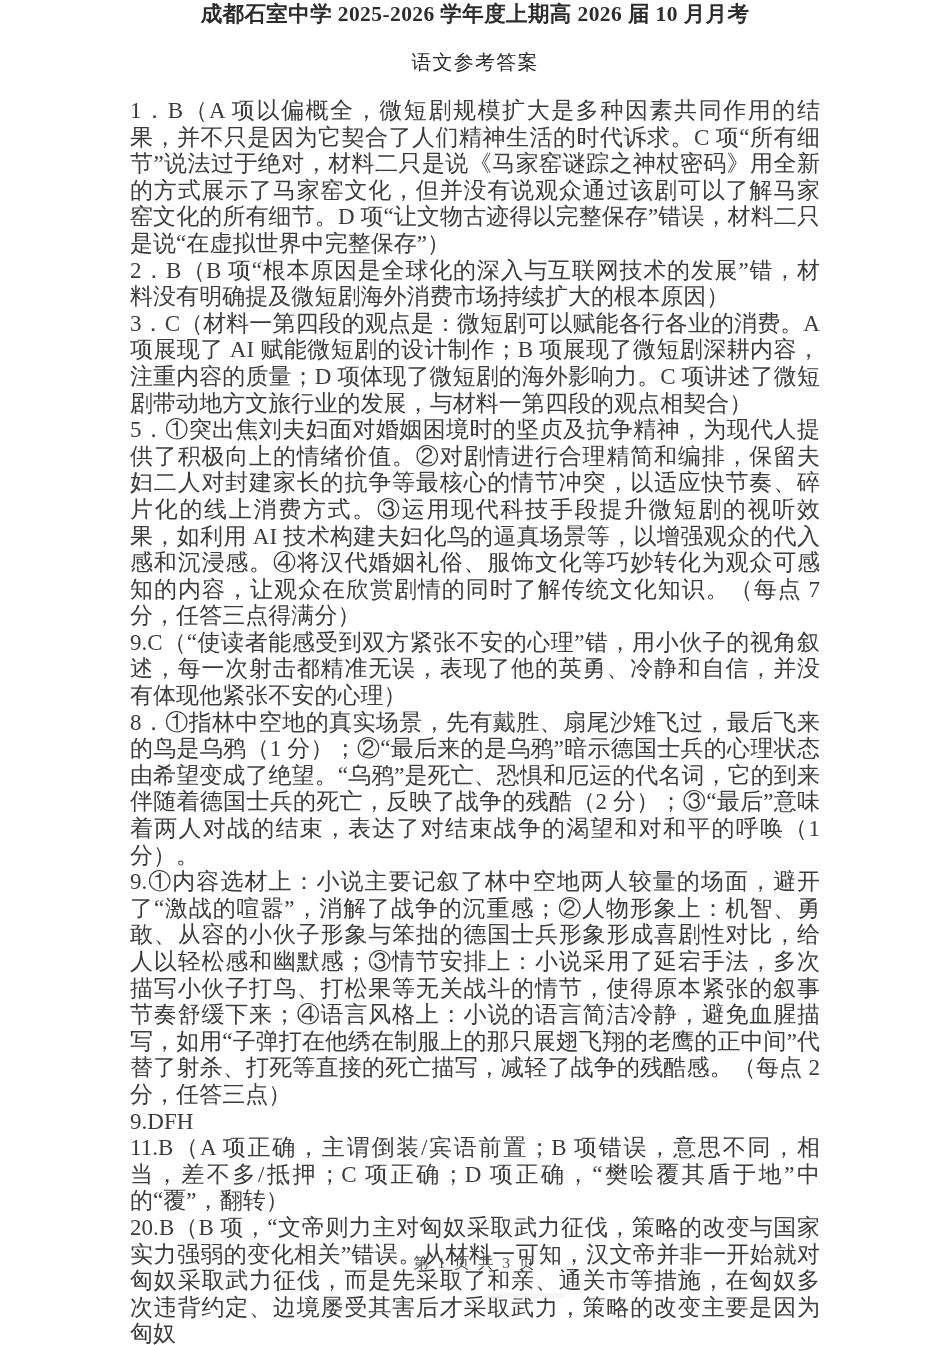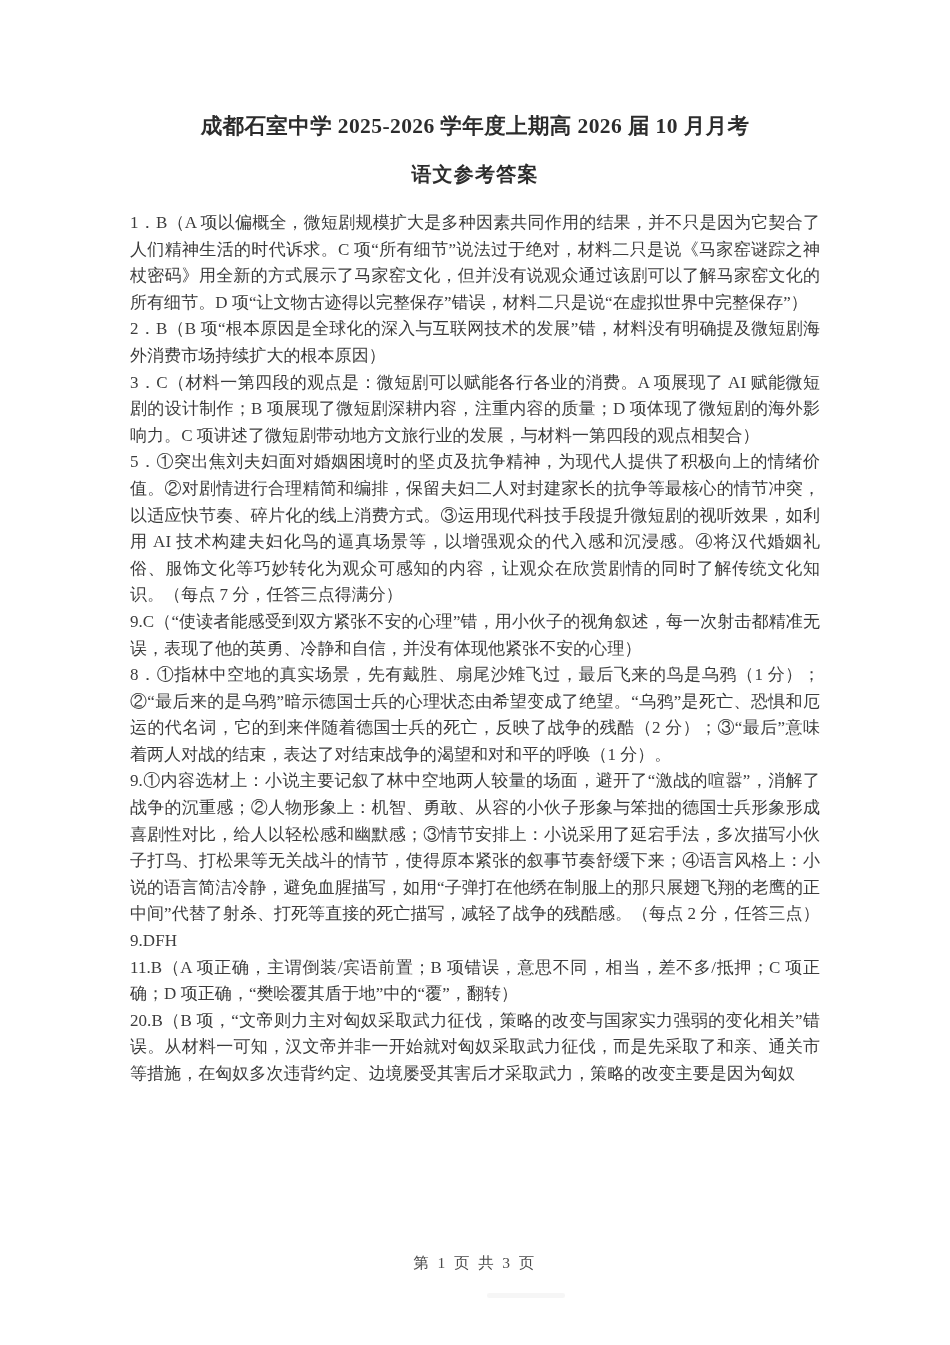--- a/index.html
+++ b/index.html
@@ -27,47 +27,46 @@
   }
 
   .content {
     position: absolute;
     left: 130px;
     top: 0;
     width: 690px;
   }
 
   .title-block {
-    padding-top: 112px;
     text-align: center;
   }
 
   .doc-title {
     font-size: 21.5px;
     font-weight: bold;
     letter-spacing: 0.4px;
     line-height: 1.35;
     color: #2c2c2c;
     white-space: nowrap;
   }
 
   .doc-subtitle {
     margin-top: 20px;
     font-size: 20px;
-    font-weight: bold;
+    font-weight: normal;
     letter-spacing: 1.2px;
     color: #2c2c2c;
   }
 
   .answers {
     margin-top: 22px;
   }
 
   .answer-item {
-    font-size: 17px;
+    font-size: 23px;
     line-height: 26.6px;
     text-align: justify;
     text-justify: inter-character;
     text-align-last: left;
     letter-spacing: 0.05px;
     color: #3c3c3c;
     margin: 0;
     word-break: break-all;
   }
 

